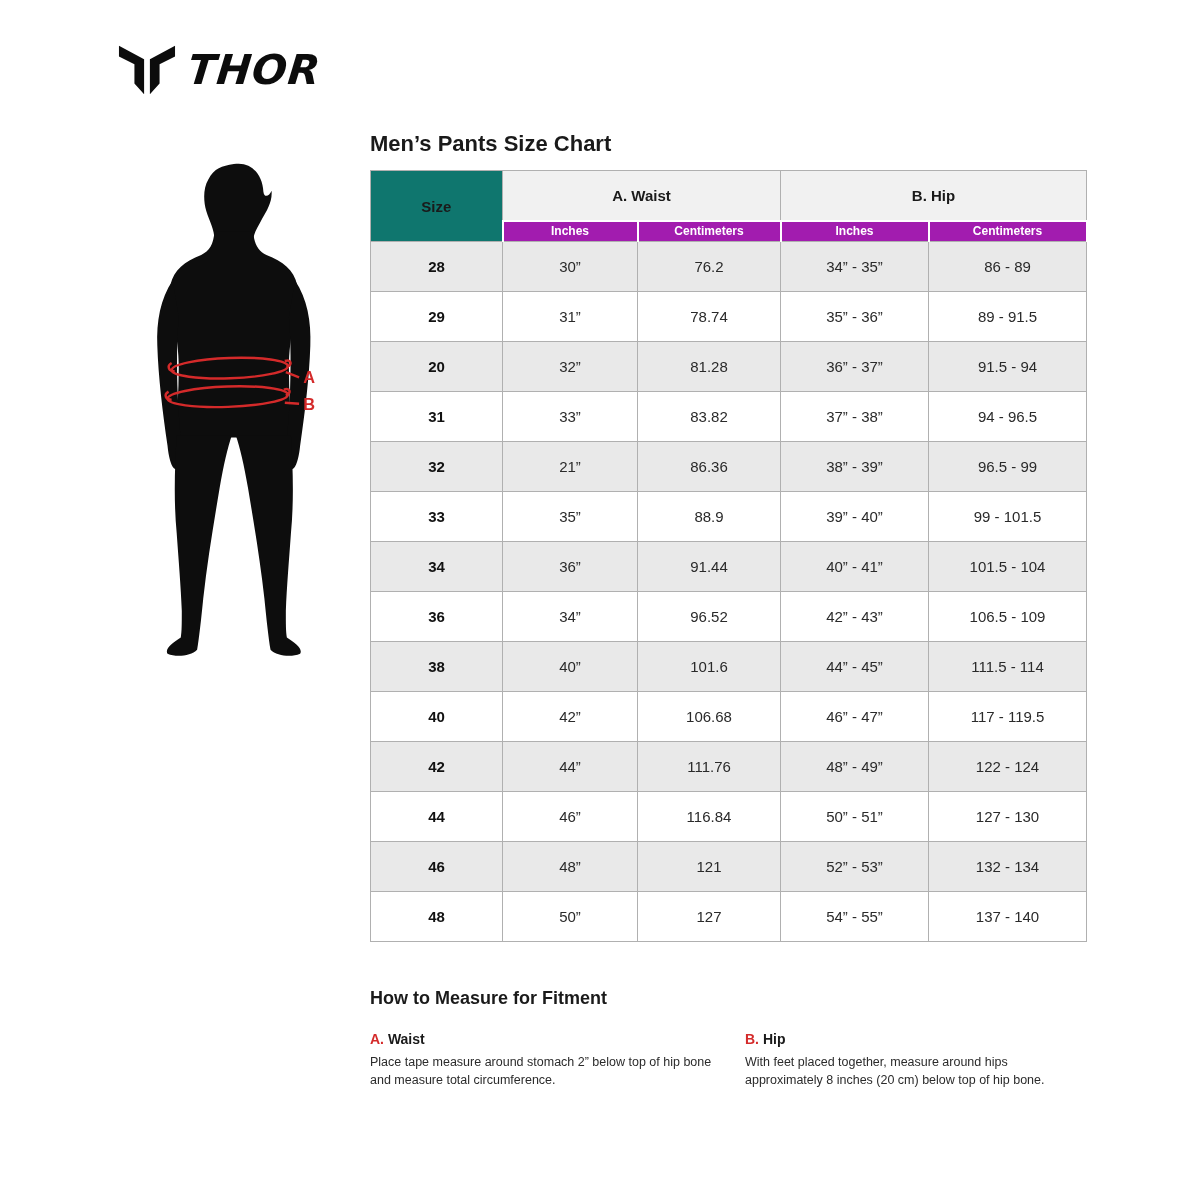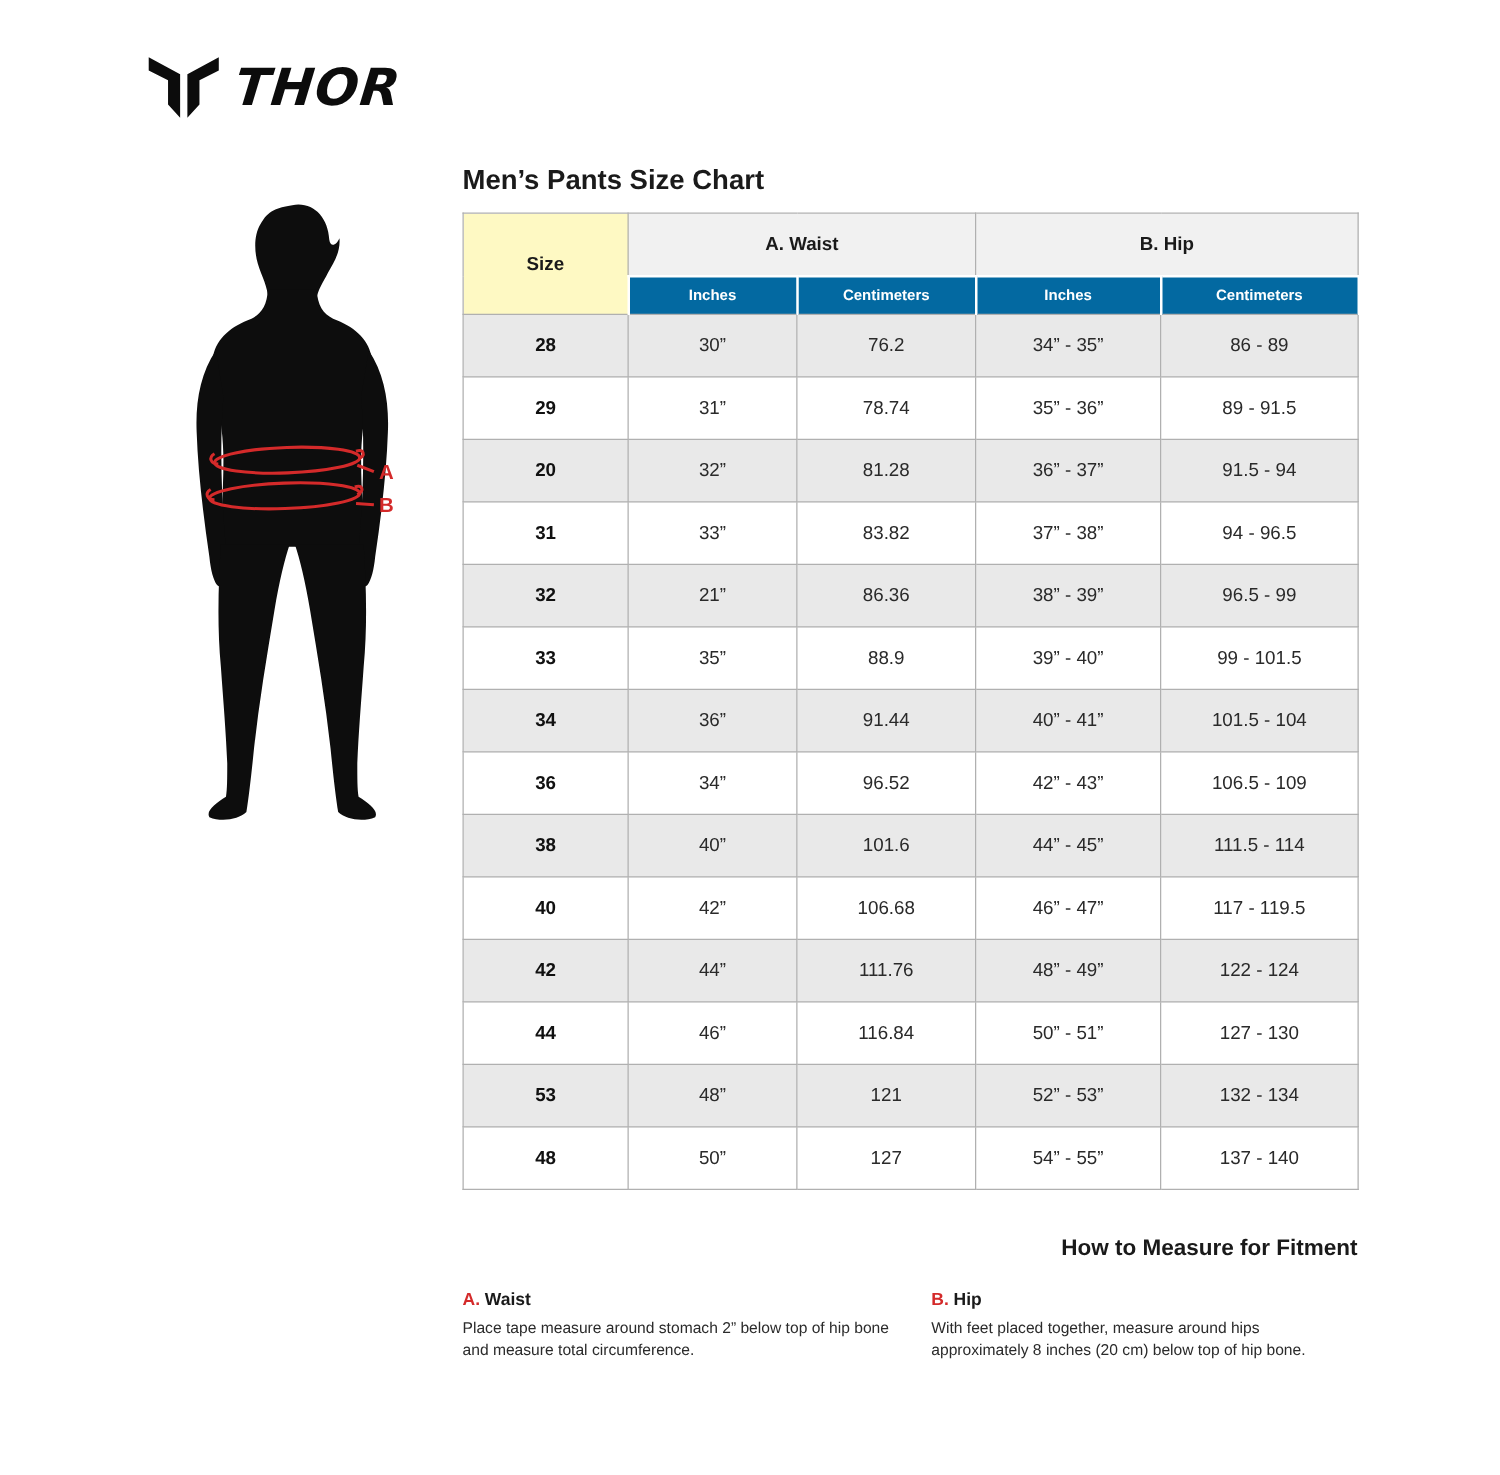--- a/index.html
+++ b/index.html
@@ -39,37 +39,37 @@
   table.size-table {
     border-collapse:collapse; table-layout:fixed;
     width:716px;
     border:1px solid #aaaaaa;
   }
   .size-table th, .size-table td {
     border:1px solid #b0b0b0;
     text-align:center; vertical-align:middle;
   }
   .size-table th.corner {
-    background:#fef9c3; font-size:15px; font-weight:700; color:#1a1a1a;
+    background:#0f766e; font-size:15px; font-weight:700; color:#1a1a1a;
   }
   .size-table th.group {
     background:#f1f1f1; height:50px; font-size:15px; font-weight:700; color:#1a1a1a;
   }
   .size-table th.sub {
-    background:#0369a1; color:#fff; font-size:12px; font-weight:700;
-    height:31px;
+    background:#a21caf; color:#fff; font-size:12px; font-weight:700;
+    height:21px;
     border-left:2px solid #fff; border-right:2px solid #fff; border-top:2px solid #fff;
   }
   .size-table td { height:50px; font-size:15px; color:#2a2a2a; background:#fff; }
   .size-table tbody tr:nth-child(odd) td { background:#e9e9e9; }
   .size-table td.size { font-weight:700; color:#111; }
 
   
   .howto { position:absolute; left:370px; top:988px; width:716px; }
-  .howto-title { font-size:18px; font-weight:700; color:#1a1a1a;text-align:right; }
+  .howto-title { font-size:18px; font-weight:700; color:#1a1a1a; }
   .howto-cols { position:relative; margin-top:22px; height:90px; }
   .howto-item { position:absolute; top:0; }
   .howto-item.a { left:0; width:345px; }
   .howto-item.b { left:375px; width:340px; }
   .howto-item h3 { font-size:14px; font-weight:700; color:#1a1a1a; margin-bottom:6px; }
   .howto-item h3 .key { color:#d42a2a; }
   .howto-item p { font-size:12.5px; line-height:1.45; color:#2b2b2b; }
 
   
   .footer { position:absolute; left:117px; top:1101px; font-size:12px; line-height:1.55; color:#2b2b2b; }
@@ -238,21 +238,21 @@
 
       <tr>
         <td class="size">44</td>
         <td>46”</td>
         <td>116.84</td>
         <td>50” - 51”</td>
         <td>127 - 130</td>
       </tr>
 
       <tr>
-        <td class="size">53</td>
+        <td class="size">46</td>
         <td>48”</td>
         <td>121</td>
         <td>52” - 53”</td>
         <td>132 - 134</td>
       </tr>
 
       <tr>
         <td class="size">48</td>
         <td>50”</td>
         <td>127</td>

